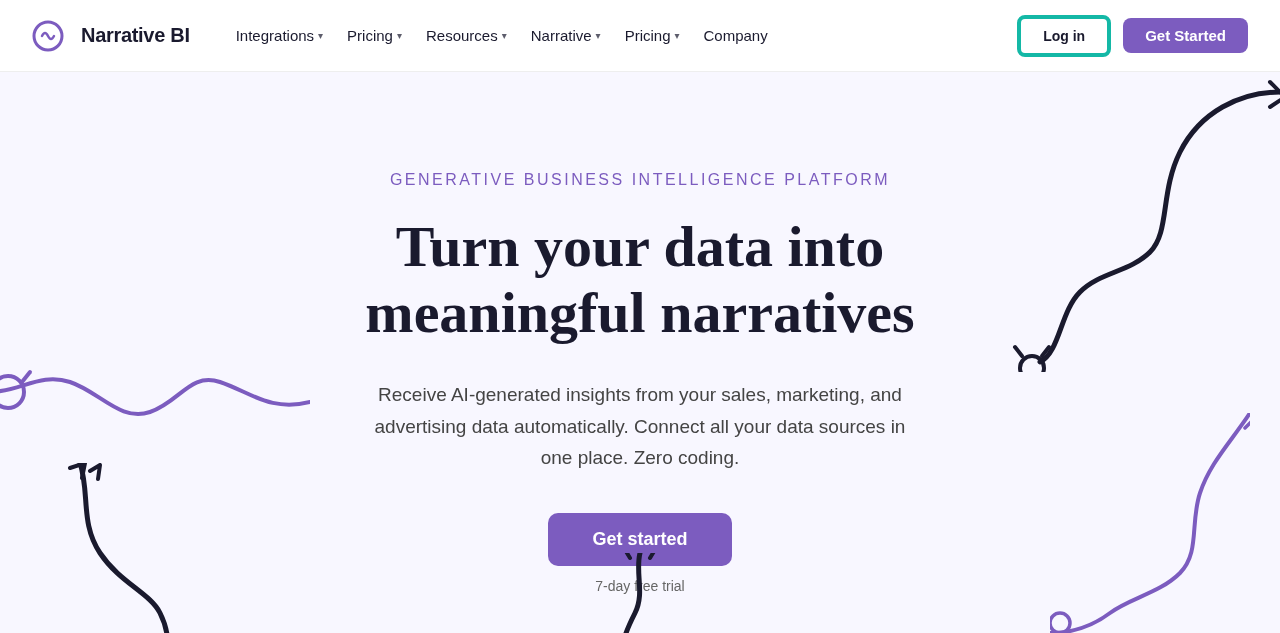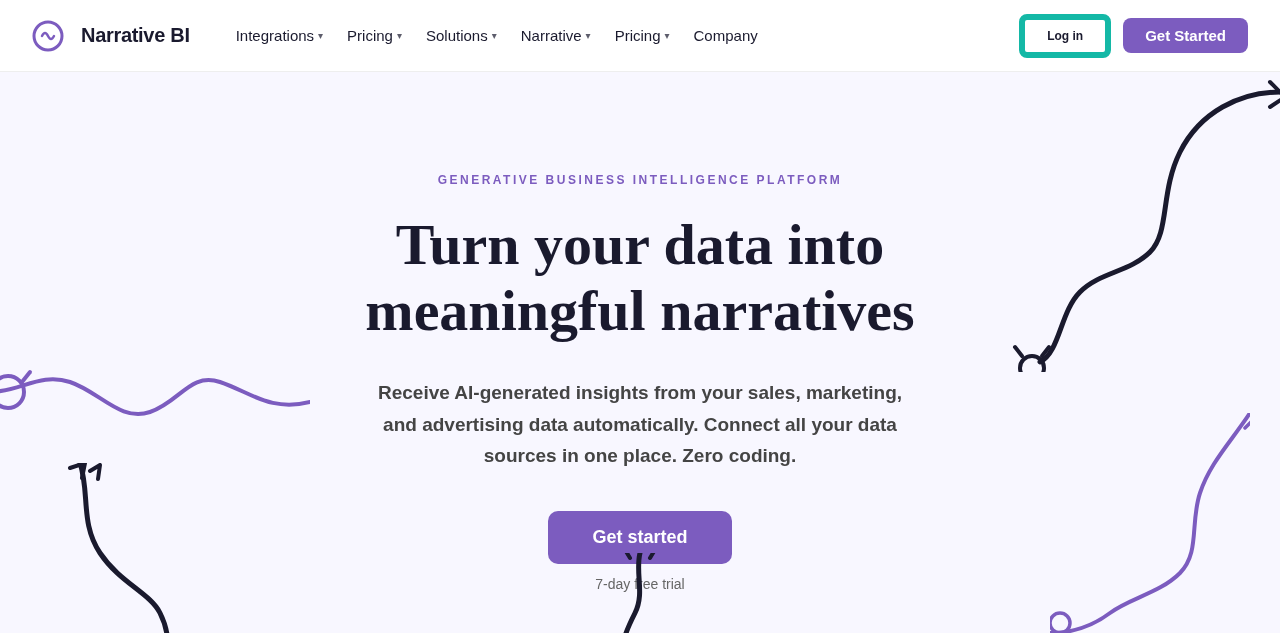--- a/index.html
+++ b/index.html
@@ -77,25 +77,25 @@
     }
 
     .nav-right {
       display: flex;
       align-items: center;
       gap: 12px;
     }
 
     .btn-login {
       padding: 9px 22px;
-      border: 6px solid #14b8a6;
+      border: 4px solid #14b8a6;
       border-radius: 8px;
       background: transparent;
       color: #1a1a2e;
-      font-size: 12px;
+      font-size: 14px;
       font-weight: 600;
       cursor: pointer;
     }
 
     .btn-get-started-nav {
       padding: 9px 22px;
       border: none;
       border-radius: 8px;
       background: #7c5cbf;
       color: #fff;
@@ -111,22 +111,22 @@
       align-items: center;
       justify-content: center;
       text-align: center;
       padding: 60px 20px 0;
       position: relative;
       height: calc(633px - 72px);
       overflow: hidden;
     }
 
     .hero-eyebrow {
-      font-size: 12px;
-      font-weight: 700;
+      font-size: 16px;
+      font-weight: 400;
       letter-spacing: 2.5px;
       color: #7c5cbf;
       text-transform: uppercase;
       margin-bottom: 25px;
     }
 
     .hero-title {
       font-size: 58px;
       font-weight: 800;
       color: #1a1a2e;
@@ -135,21 +135,21 @@
       margin-bottom: 32px;
       font-family: Georgia, 'Times New Roman', serif;
     }
 
     .hero-subtitle {
       font-size: 19px;
       color: #444;
       max-width: 560px;
       line-height: 1.65;
       margin-bottom: 40px;
-      font-weight: 700;
+      font-weight: 400;
     }
 
     .btn-hero {
       padding: 16px 44px;
       border: none;
       border-radius: 10px;
       background: #7c5cbf;
       color: #fff;
       font-size: 18px;
       font-weight: 700;
@@ -231,21 +231,21 @@
         </a>
       </li>
       <li>
         <a href="#">
           <span>Pricing</span>
           <span class="chevron">▾</span>
         </a>
       </li>
       <li>
         <a href="#">
-          <span>Solutions</span>
+          <span>Resources</span>
           <span class="chevron">▾</span>
         </a>
       </li>
       <li>
         <a href="#">
           <span>Narrative</span>
           <span class="chevron">▾</span>
         </a>
       </li>
       <li>

